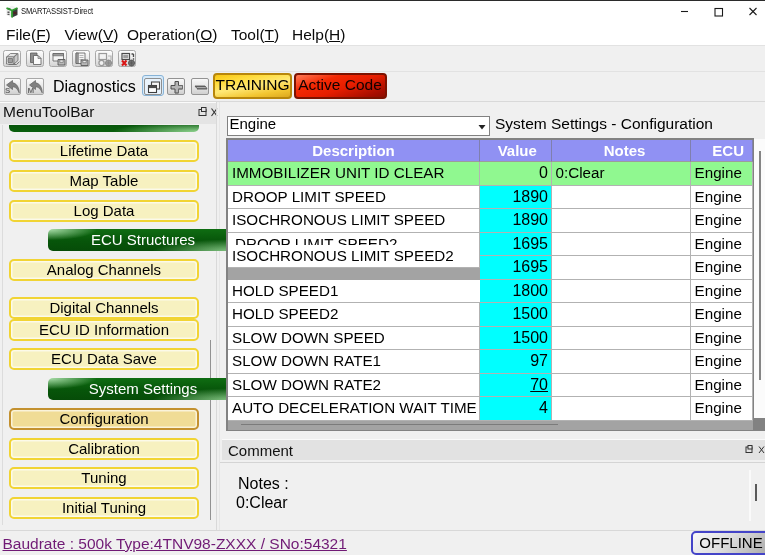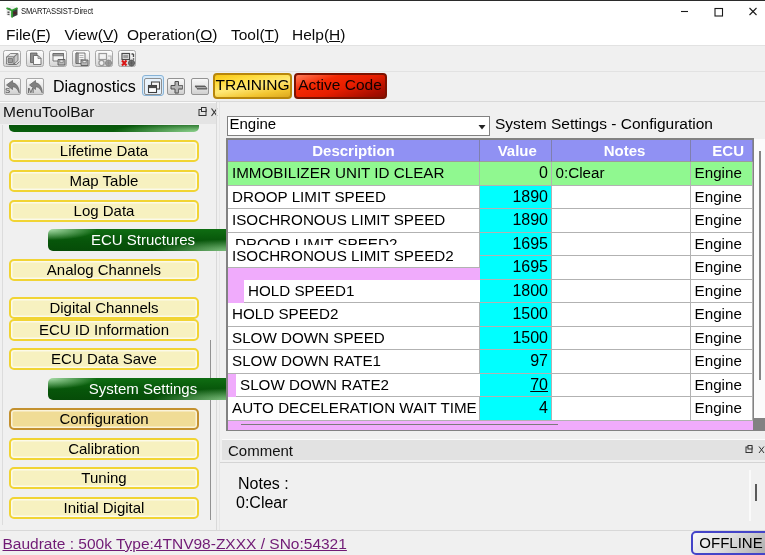--- a/index.html
+++ b/index.html
@@ -44,21 +44,21 @@
           background:radial-gradient(ellipse 70px 16px at 0% 0%, rgba(182,230,182,0.95), rgba(182,230,182,0) 70%),
                      radial-gradient(ellipse 120px 18px at 100% 105%, rgba(160,225,160,0.9), rgba(160,225,160,0) 72%),
                      linear-gradient(180deg,#0f6d12 0%,#07550a 55%,#064c08 100%);margin-left:39px; }
   #cfgbtn { border-color:#c3912f; background:#f0dc96; }
   #lpanel-sb { left:209.5px; top:340px; width:1.5px; height:180px; background:#929292; }
   
   #combo { left:227px; top:116px; width:263px; height:20px; background:#fff; border:1px solid #818181; }
   #combo-text { left:229.5px; top:115px; font-size:15px; color:#000; }
   #heading { left:495px; top:115px; font-size:15.5px; color:#000; }
   
-  #grid { left:226px; top:137.5px; width:528px; height:293.5px; border:2px solid #828282; border-right-width:1px; border-bottom-width:1px; background:#f0abfc; }
+  #grid { left:226px; top:137.5px; width:528px; height:293.5px; border:2px solid #828282; border-right-width:1px; border-bottom-width:1px; background:#a3a3a3; }
   .hcell { position:absolute; top:0; height:22.5px; background:#9091f3; color:#fff; font-weight:bold;
            font-size:15px; text-align:center; line-height:21px; border-right:1px solid #7f7fae;
            border-bottom:1px solid #9c9c9c; }
   .cell { position:absolute; font-size:15.2px; color:#000; line-height:22.5px; border-right:1px solid #b2b2b2;
           border-bottom:1px solid #b2b2b2; height:23.55px; white-space:nowrap; overflow:hidden; }
   #comment-head { left:228px; top:442px; font-size:15px; color:#111; }
   #comment-line { left:220px; top:462px; width:545px; height:1px; background:#d4d4d4; }
   
   #statusbar { left:0; top:530px; width:765px; height:25px; background:#f0f0f0; border-top:1px solid #d8d8d8; }
   #offline { left:691px; top:531px; width:80px; height:24px; border:2px solid #4444c8; border-radius:5px;
@@ -207,21 +207,21 @@
   <div class="ybtn" style="top:199.5px;">Log Data</div>
   <div class="gbtn" style="top:229.25px;">ECU Structures</div>
   <div class="ybtn" style="top:259px;">Analog Channels</div>
   <div class="ybtn" style="top:288.75px;margin-top:8px;">Digital Channels</div>
   <div class="ybtn" style="top:318.5px;">ECU ID Information</div>
   <div class="ybtn" style="top:348.25px;">ECU Data Save</div>
   <div class="gbtn" style="top:378px;">System Settings</div>
   <div class="ybtn" id="cfgbtn" style="top:407.75px;">Configuration</div>
   <div class="ybtn" style="top:437.5px;">Calibration</div>
   <div class="ybtn" style="top:467.25px;">Tuning</div>
-  <div class="ybtn" style="top:497px;">Initial Digital</div>
+  <div class="ybtn" style="top:497px;">Initial Tuning</div>
 
   <div class="abs" id="combo"></div>
   <div class="abs" id="combo-text">Engine</div>
   <svg class="abs" style="left:478px; top:123.5px;" width="8" height="6" viewBox="0 0 8 6">
     <polygon points="0.5,1 7.5,1 4,5.5" fill="#222"></polygon>
   </svg>
   <div class="abs" id="heading">System Settings - Configuration</div>
 
   <div class="abs" id="grid">
     <div id="tbl">
@@ -242,37 +242,37 @@
     <div class="cell" style="left:323.5px; top:69.5px; width:139px; background:#ffffff; padding-left:4px;"></div>
     <div class="cell" style="left:462.5px; top:69.5px; width:62.5px; background:#ffffff; text-align:center; padding-right:6px;">Engine</div>
     <div class="cell" style="left:0; top:93.0px; width:252px; background:#ffffff; padding-left:7px;">DROOP LIMIT SPEED2</div>
     <div class="cell" style="left:252px; top:93.0px; width:71.5px; background:#00ffff; text-align:right; padding-right:2.5px; font-size:16px;">1695</div>
     <div class="cell" style="left:323.5px; top:93.0px; width:139px; background:#ffffff; padding-left:4px;"></div>
     <div class="cell" style="left:462.5px; top:93.0px; width:62.5px; background:#ffffff; text-align:center; padding-right:6px;">Engine</div>
     <div class="cell" style="left:0; top:105px; width:252px; background:#ffffff; padding-left:4px;">ISOCHRONOUS LIMIT SPEED2</div>
     <div class="cell" style="left:252px; top:116.5px; width:71.5px; background:#00ffff; text-align:right; padding-right:2.5px; font-size:16px;">1695</div>
     <div class="cell" style="left:323.5px; top:116.5px; width:139px; background:#ffffff; padding-left:4px;"></div>
     <div class="cell" style="left:462.5px; top:116.5px; width:62.5px; background:#ffffff; text-align:center; padding-right:6px;">Engine</div>
-    <div class="cell" style="left:16px; top:140.0px; width:305px; background:#ffffff; padding-left:4px;">HOLD SPEED1</div>
+    <div class="cell" style="left:0; top:140.0px; width:305px; background:#ffffff; padding-left:4px;">HOLD SPEED1</div>
     <div class="cell" style="left:252px; top:140.0px; width:71.5px; background:#00ffff; text-align:right; padding-right:2.5px; font-size:16px;">1800</div>
     <div class="cell" style="left:323.5px; top:140.0px; width:139px; background:#ffffff; padding-left:4px;"></div>
     <div class="cell" style="left:462.5px; top:140.0px; width:62.5px; background:#ffffff; text-align:center; padding-right:6px;">Engine</div>
     <div class="cell" style="left:0; top:163.5px; width:252px; background:#ffffff; padding-left:4px;">HOLD SPEED2</div>
     <div class="cell" style="left:252px; top:163.5px; width:71.5px; background:#00ffff; text-align:right; padding-right:2.5px; font-size:16px;">1500</div>
     <div class="cell" style="left:323.5px; top:163.5px; width:139px; background:#ffffff; padding-left:4px;"></div>
     <div class="cell" style="left:462.5px; top:163.5px; width:62.5px; background:#ffffff; text-align:center; padding-right:6px;">Engine</div>
     <div class="cell" style="left:0; top:187.0px; width:252px; background:#ffffff; padding-left:4px;">SLOW DOWN SPEED</div>
     <div class="cell" style="left:252px; top:187.0px; width:71.5px; background:#00ffff; text-align:right; padding-right:2.5px; font-size:16px;">1500</div>
     <div class="cell" style="left:323.5px; top:187.0px; width:139px; background:#ffffff; padding-left:4px;"></div>
     <div class="cell" style="left:462.5px; top:187.0px; width:62.5px; background:#ffffff; text-align:center; padding-right:6px;">Engine</div>
     <div class="cell" style="left:0; top:210.5px; width:252px; background:#ffffff; padding-left:4px;">SLOW DOWN RATE1</div>
     <div class="cell" style="left:252px; top:210.5px; width:71.5px; background:#00ffff; text-align:right; padding-right:2.5px; font-size:16px;">97</div>
     <div class="cell" style="left:323.5px; top:210.5px; width:139px; background:#ffffff; padding-left:4px;"></div>
     <div class="cell" style="left:462.5px; top:210.5px; width:62.5px; background:#ffffff; text-align:center; padding-right:6px;">Engine</div>
-    <div class="cell" style="left:8px; top:234.0px; width:252px; background:#ffffff; padding-left:4px;">SLOW DOWN RATE2</div>
+    <div class="cell" style="left:0; top:234.0px; width:252px; background:#ffffff; padding-left:4px;">SLOW DOWN RATE2</div>
     <div class="cell" style="left:252px; top:234.0px; width:71.5px; background:#00ffff; text-align:right; padding-right:2.5px; font-size:16px;text-decoration:underline;">70</div>
     <div class="cell" style="left:323.5px; top:234.0px; width:139px; background:#ffffff; padding-left:4px;"></div>
     <div class="cell" style="left:462.5px; top:234.0px; width:62.5px; background:#ffffff; text-align:center; padding-right:6px;">Engine</div>
     <div class="cell" style="left:0; top:257.5px; width:252px; background:#ffffff; padding-left:4px;">AUTO DECELERATION WAIT TIME</div>
     <div class="cell" style="left:252px; top:257.5px; width:71.5px; background:#00ffff; text-align:right; padding-right:2.5px; font-size:16px;">4</div>
     <div class="cell" style="left:323.5px; top:257.5px; width:139px; background:#ffffff; padding-left:4px;"></div>
     <div class="cell" style="left:462.5px; top:257.5px; width:62.5px; background:#ffffff; text-align:center; padding-right:6px;">Engine</div>
     </div>
   </div>
 

